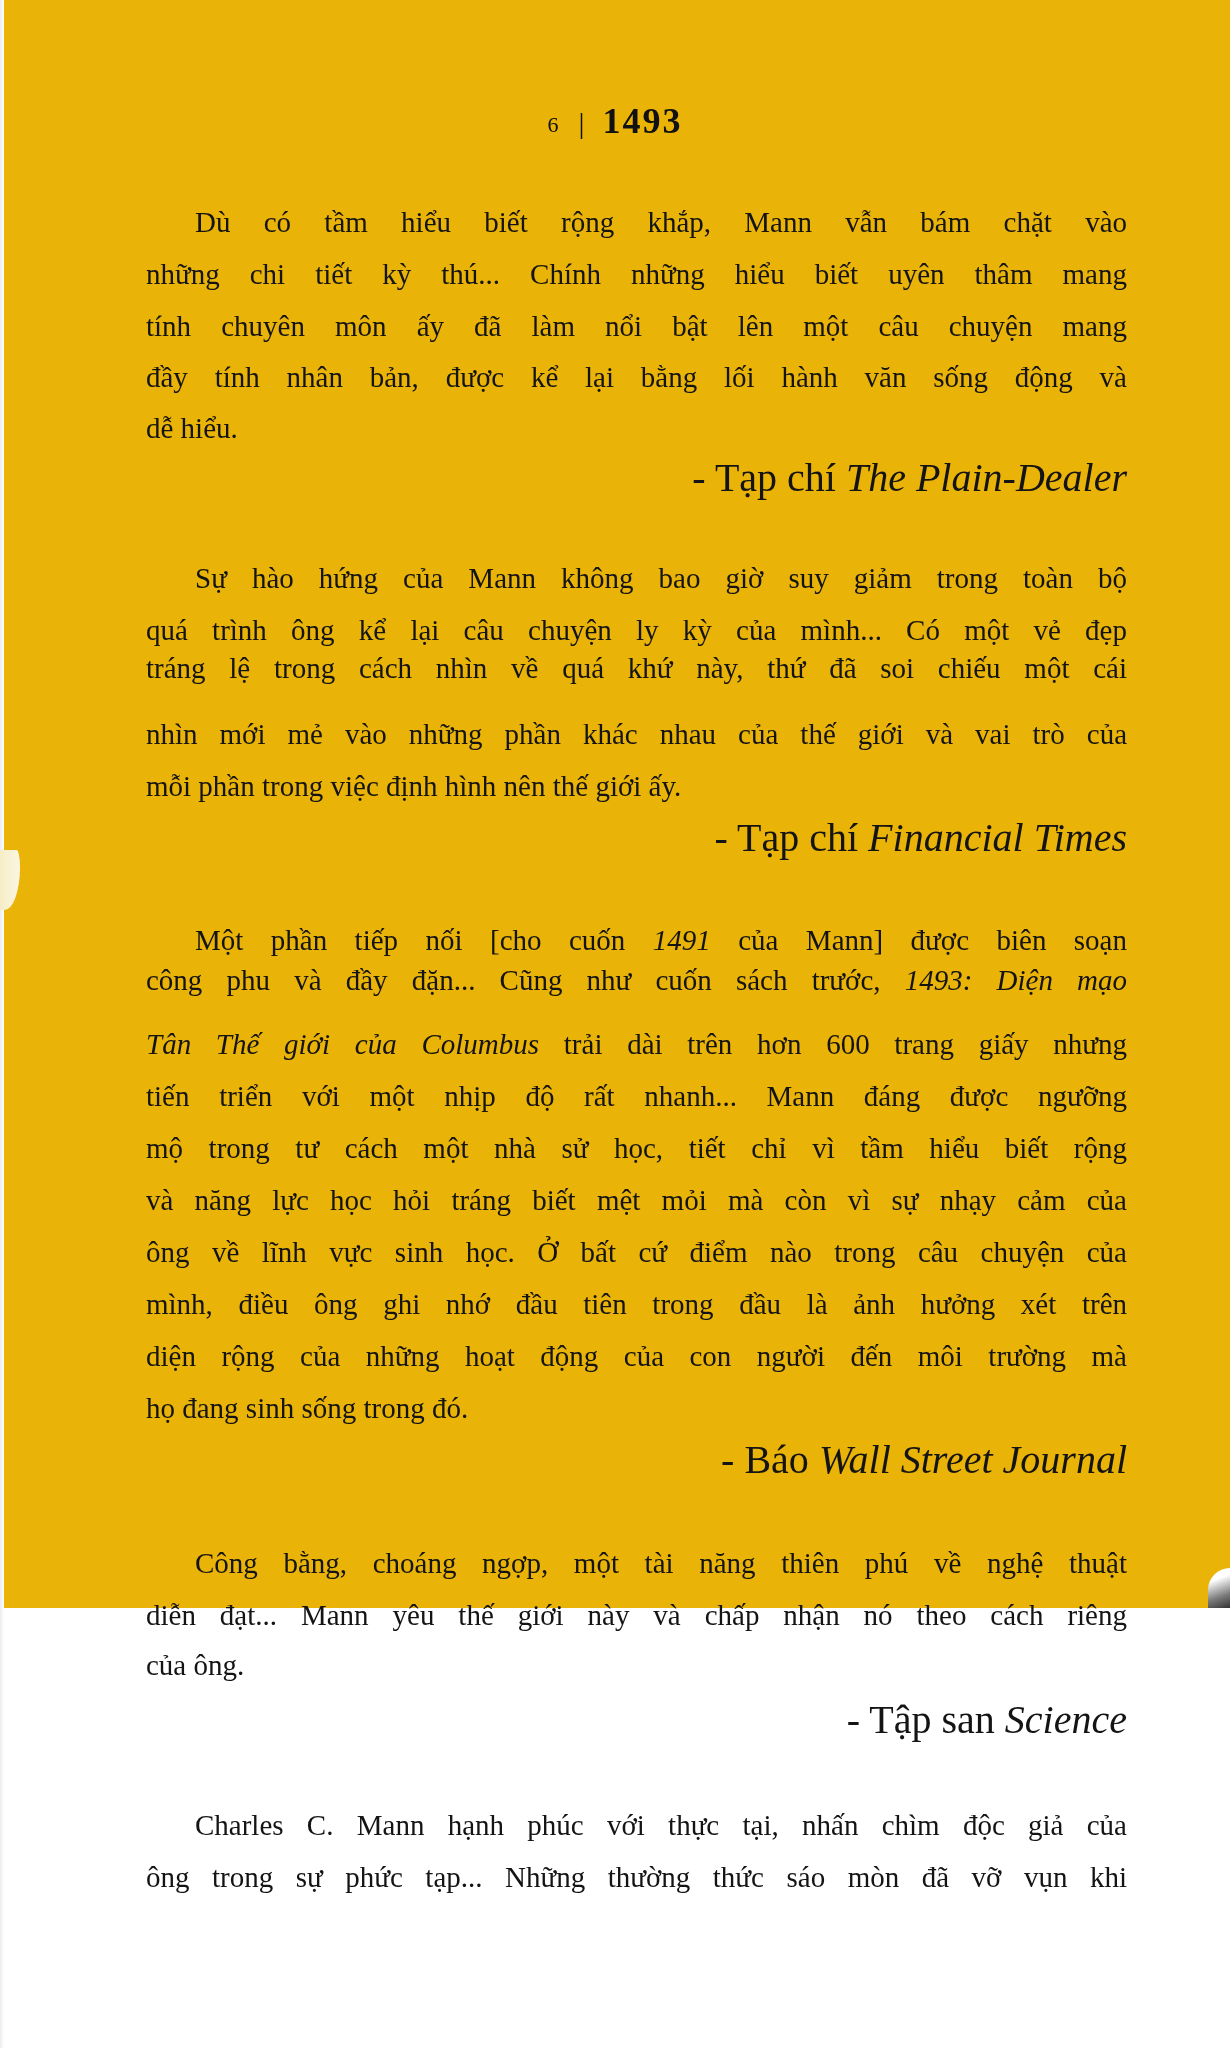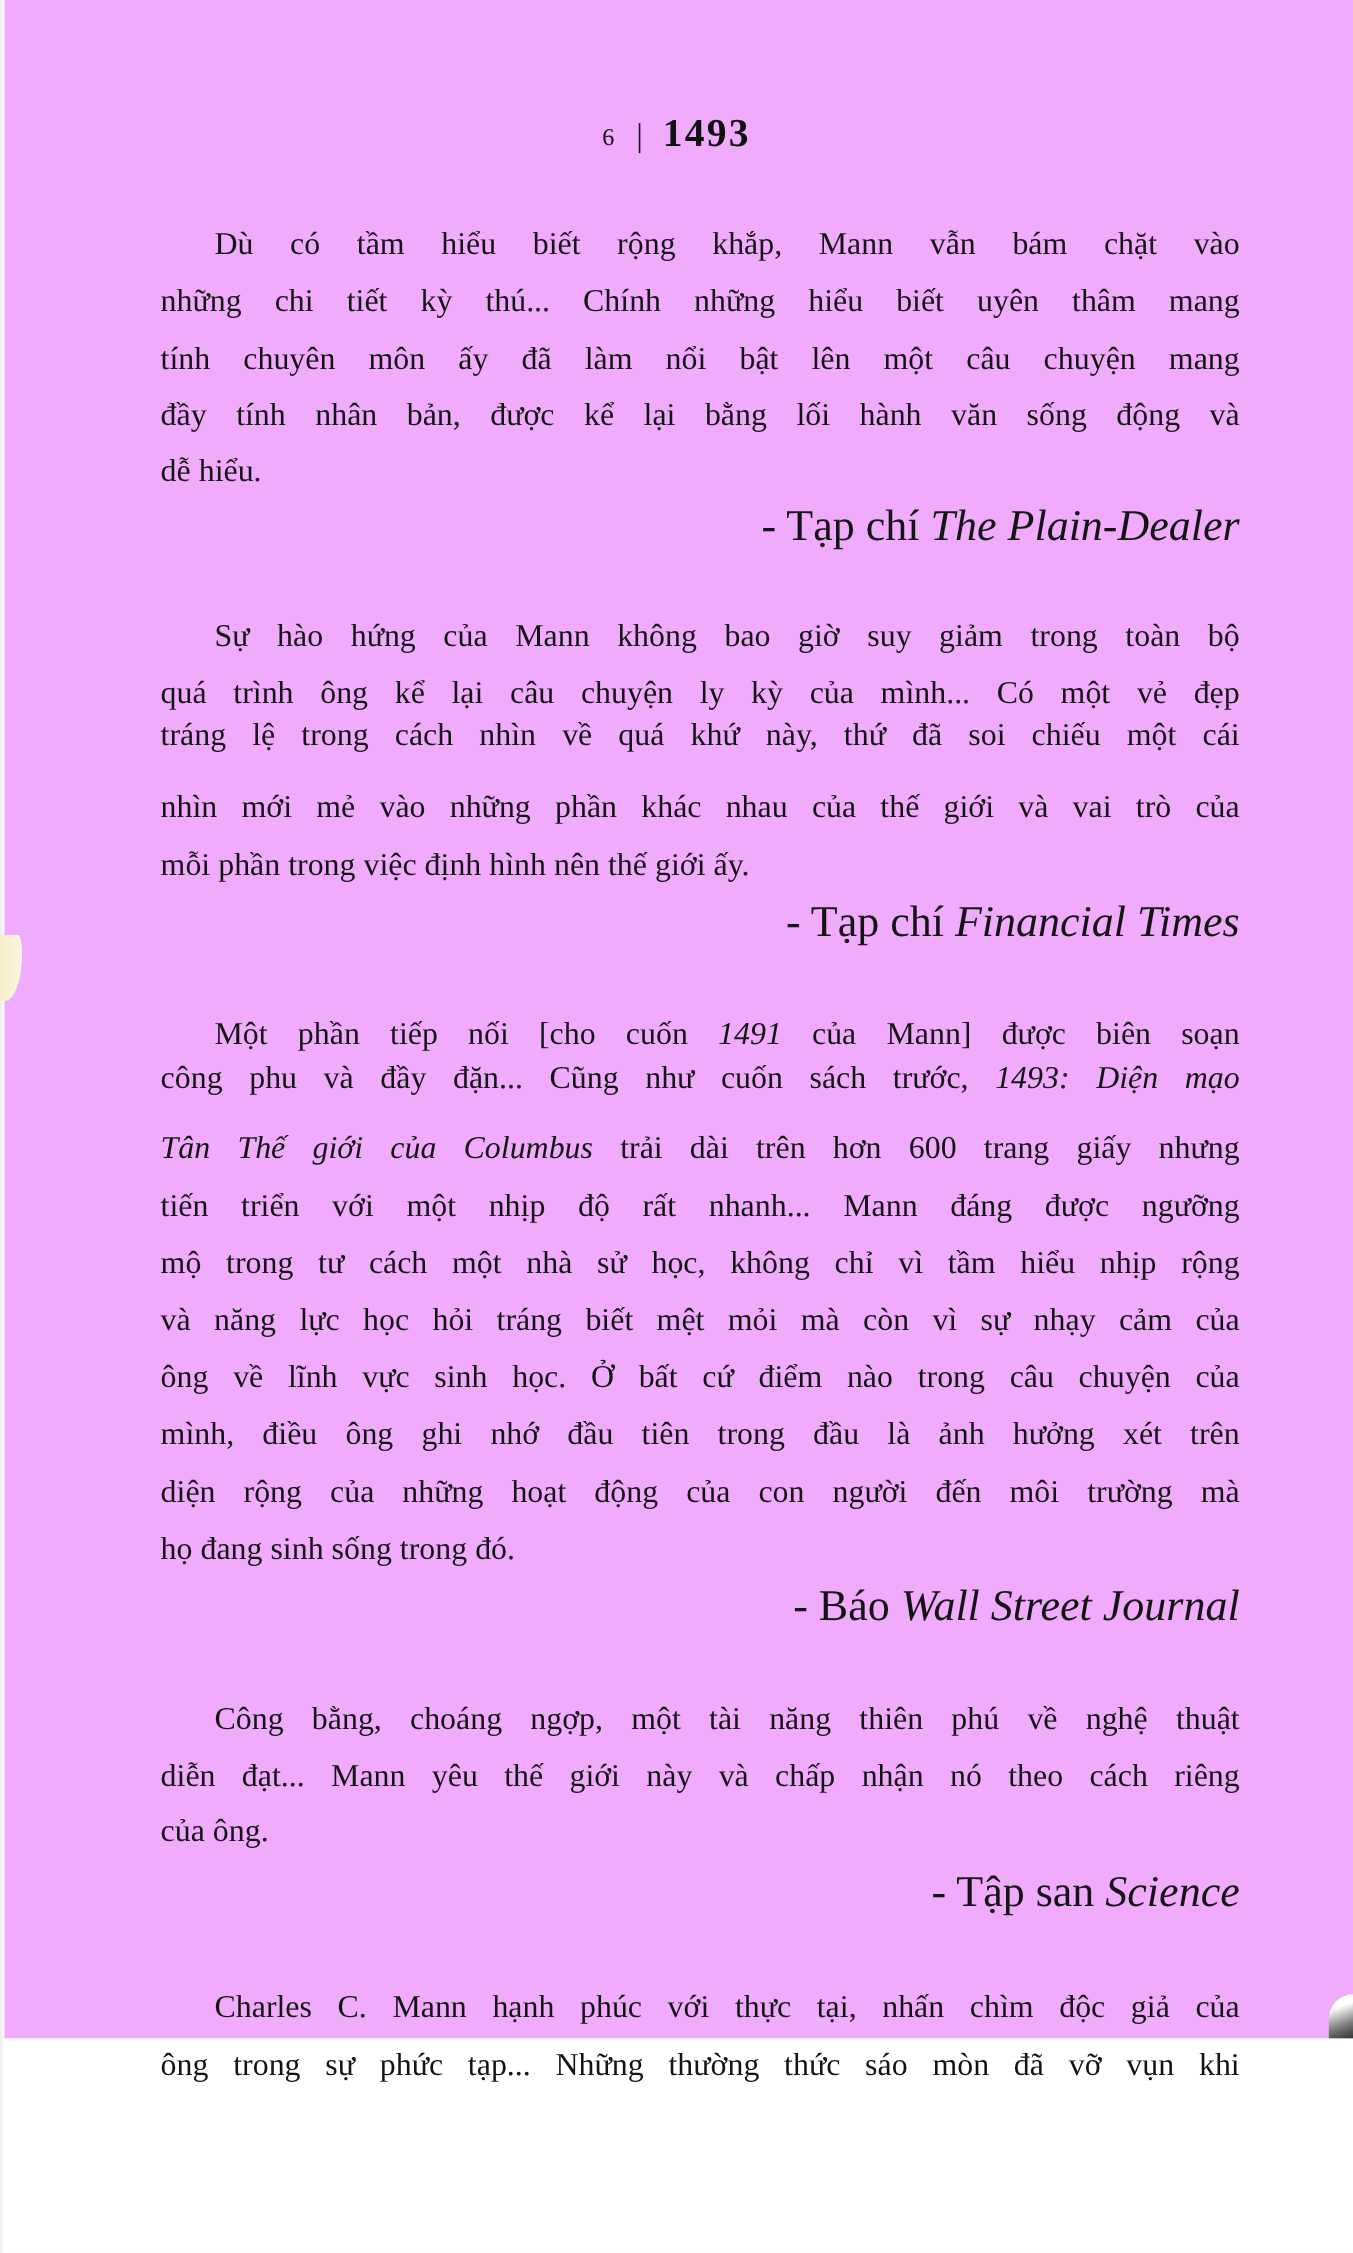--- a/index.html
+++ b/index.html
@@ -11,22 +11,22 @@
       width: 1230px;
       height: 2048px;
       position: relative;
       overflow: hidden;
       font-family: "Liberation Serif", "DejaVu Serif", serif;
       color: #141414;
     }
     .page {
       position: absolute;
       left: 0; top: 0;
-      width: 1230px; height: 1853px;
-      background: #f0abfc;
+      width: 1230px; height: 1608px;
+      background: #eab308;
     }
     .running-head {
       position: absolute;
       top: 100px;
       left: 0;
       width: 1230px;
       text-align: center;
       font-family: "Liberation Serif", "DejaVu Serif", serif;
       color: #111;
       letter-spacing: 1px;
@@ -131,21 +131,21 @@
     <div class="line" style="top:714px">nhìn mới mẻ vào những phần khác nhau của thế giới và vai trò của</div>
     <div class="line last" style="top:766px">mỗi phần trong việc định hình nên thế giới ấy.</div>
     <div class="attribution" style="top:818px"><span>- Tạp chí </span><em>Financial Times</em></div>
   </div>
 
   <div>
     <div class="line indent" style="top:920px"><span>Một phần tiếp nối [cho cuốn </span><em>1491</em><span> của Mann] được biên soạn</span></div>
     <div class="line" style="top:960px"><span>công phu và đầy đặn... Cũng như cuốn sách trước, </span><em>1493: Diện mạo</em><span></span></div>
     <div class="line" style="top:1024px"><span></span><em>Tân Thế giới của Columbus</em><span> trải dài trên hơn 600 trang giấy nhưng</span></div>
     <div class="line" style="top:1076px">tiến triển với một nhịp độ rất nhanh... Mann đáng được ngưỡng</div>
-    <div class="line" style="top:1128px">mộ trong tư cách một nhà sử học, không chỉ vì tầm hiểu nhịp rộng</div>
+    <div class="line" style="top:1128px">mộ trong tư cách một nhà sử học, tiết chỉ vì tầm hiểu biết rộng</div>
     <div class="line" style="top:1180px">và năng lực học hỏi tráng biết mệt mỏi mà còn vì sự nhạy cảm của</div>
     <div class="line" style="top:1232px">ông về lĩnh vực sinh học. Ở bất cứ điểm nào trong câu chuyện của</div>
     <div class="line" style="top:1284px">mình, điều ông ghi nhớ đầu tiên trong đầu là ảnh hưởng xét trên</div>
     <div class="line" style="top:1336px">diện rộng của những hoạt động của con người đến môi trường mà</div>
     <div class="line last" style="top:1388px">họ đang sinh sống trong đó.</div>
     <div class="attribution" style="top:1440px"><span>- Báo </span><em>Wall Street Journal</em></div>
   </div>
 
   <div>
     <div class="line indent" style="top:1543px">Công bằng, choáng ngợp, một tài năng thiên phú về nghệ thuật</div>

